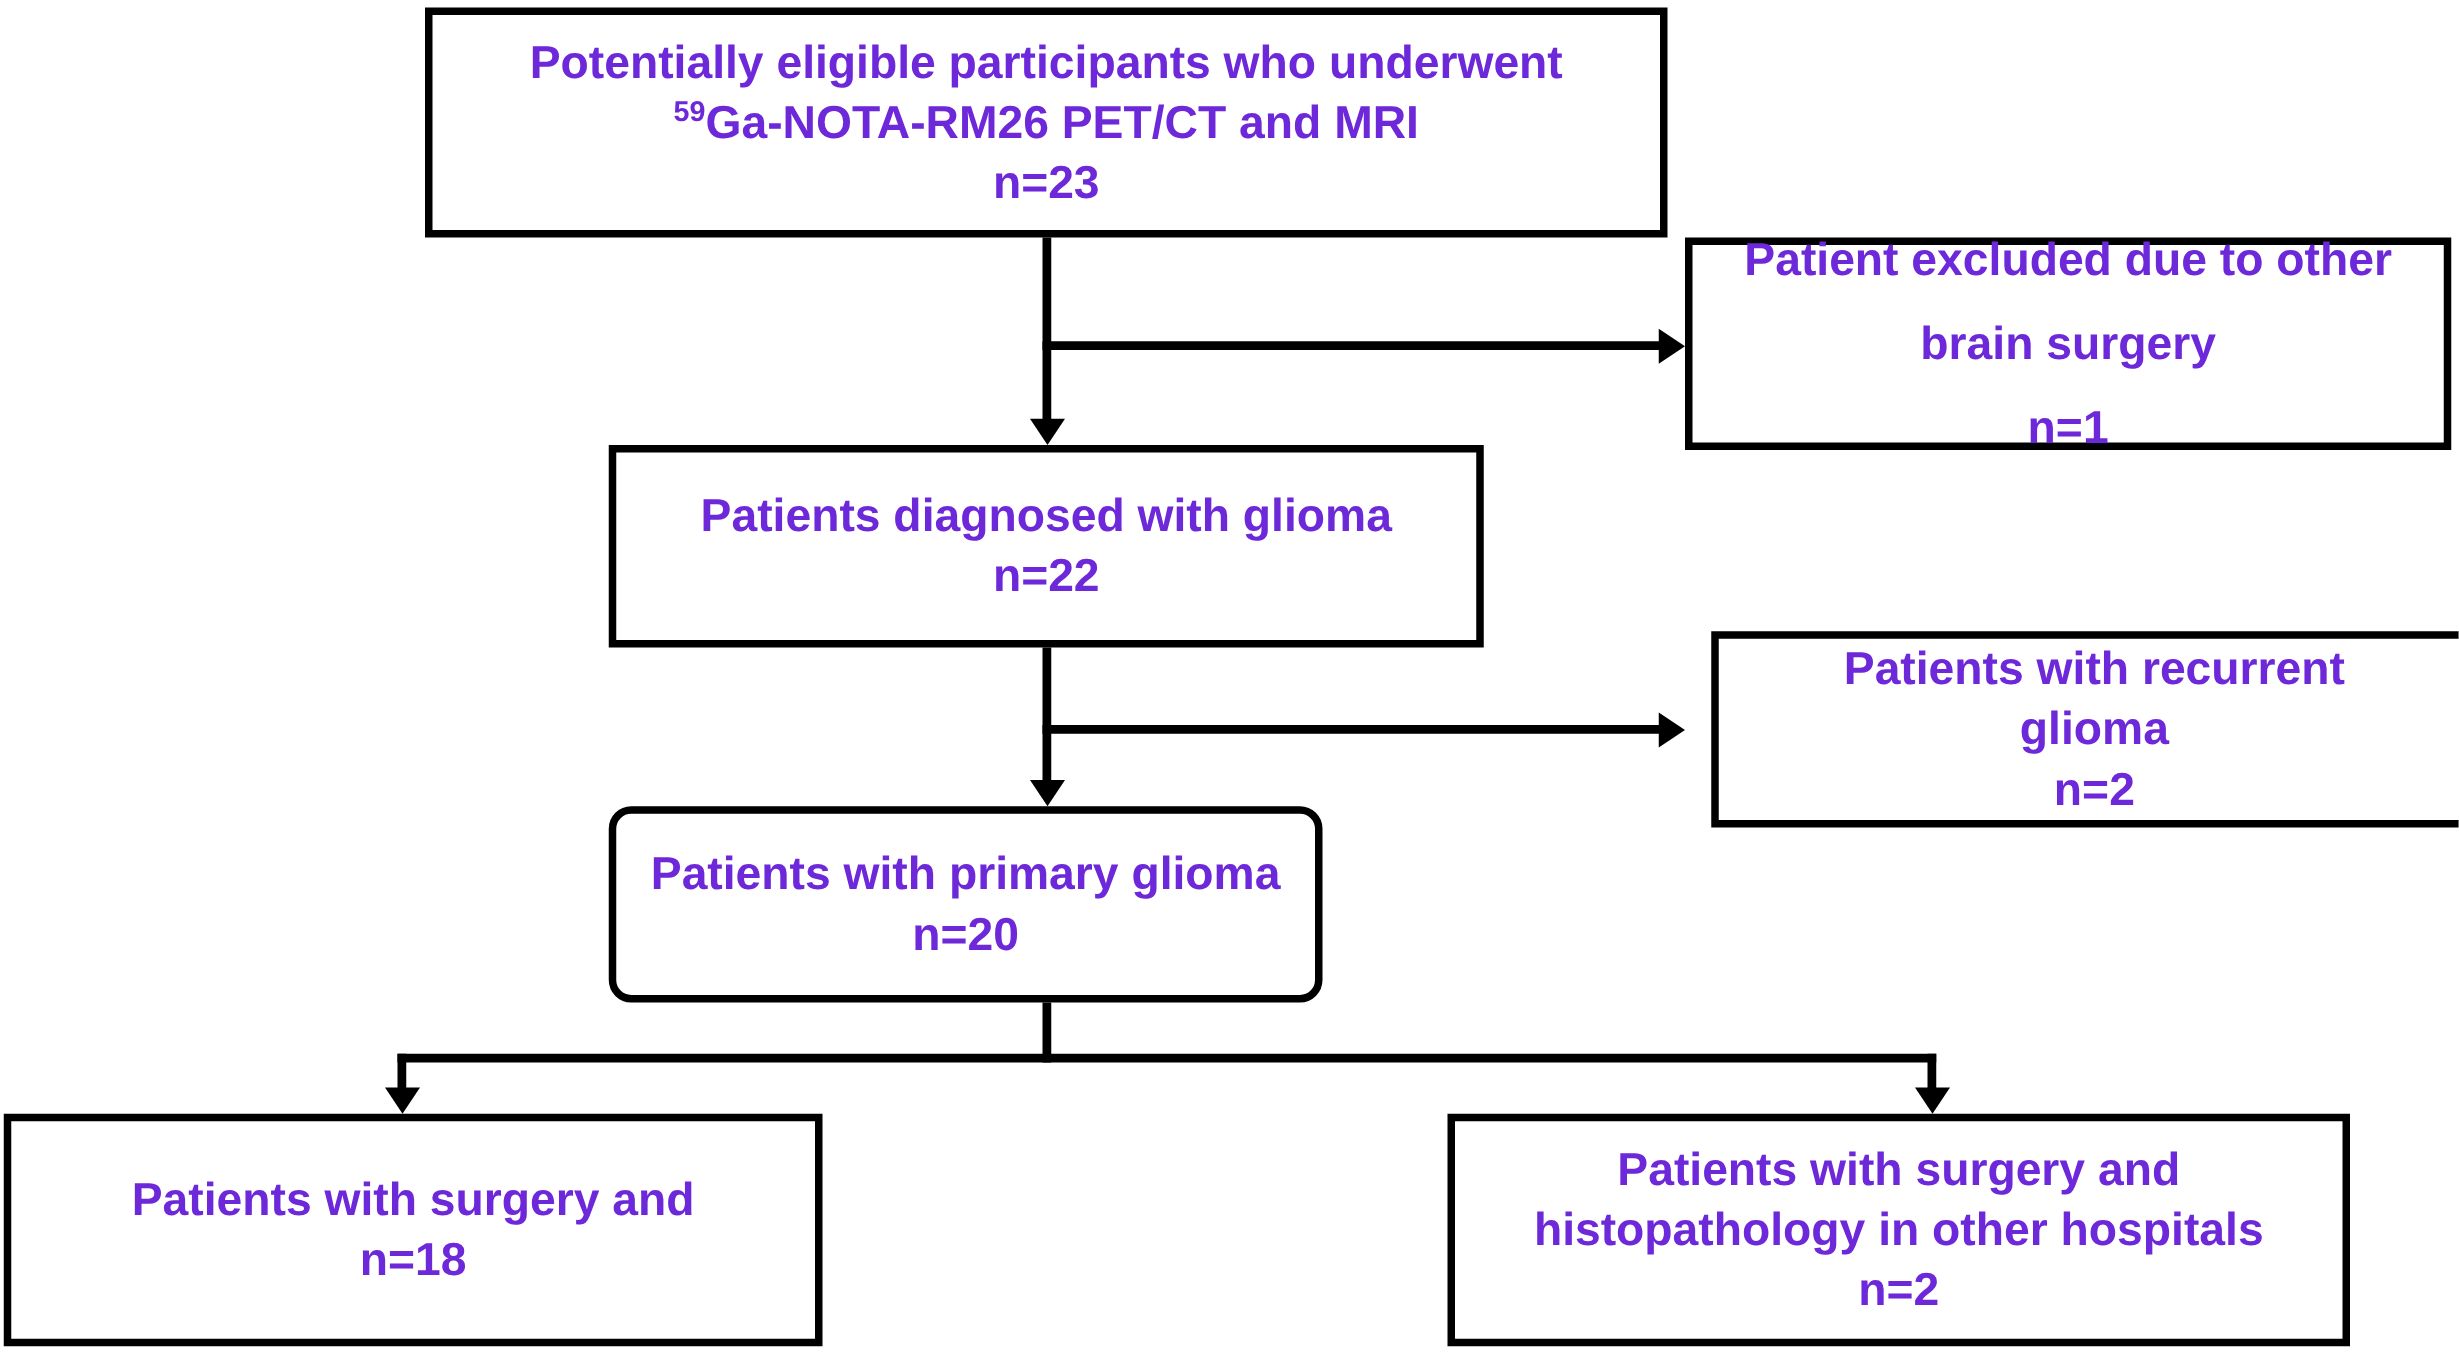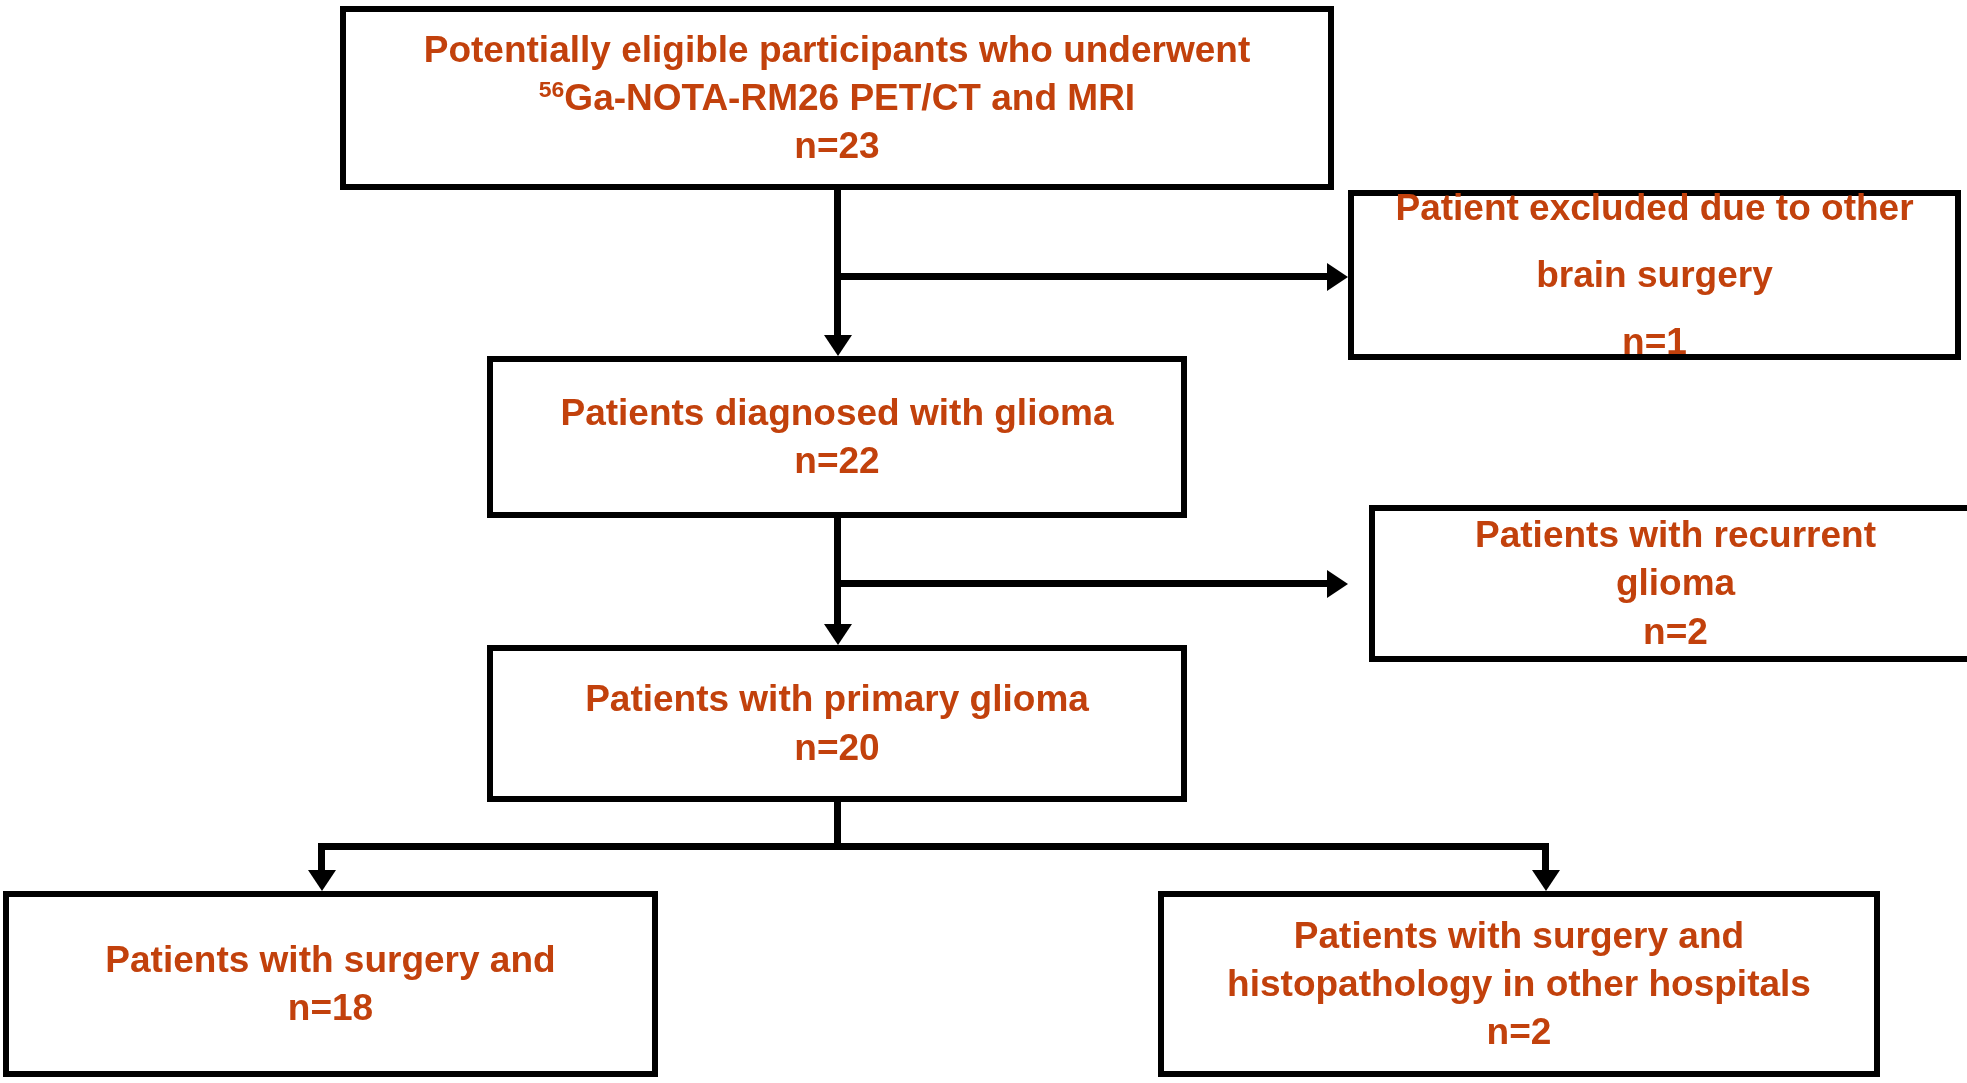--- a/index.html
+++ b/index.html
@@ -2,21 +2,21 @@
 <html><head>
 <meta charset="utf-8">
 <style>
   html,body{margin:0;padding:0;background:#ffffff;}
   .canvas{
     position:relative;
     width:1967px;height:1083px;
     background:#ffffff;
     font-family:"Liberation Sans","DejaVu Sans",sans-serif;
     font-weight:bold;
-    color:#c2410c;
+    color:#6d28d9;
     overflow:hidden;
   }
   .node{
     position:absolute;
     box-sizing:border-box;
     border:6px solid #000000;
     background:#ffffff;
     display:flex;
     flex-direction:column;
     align-items:center;
@@ -41,42 +41,42 @@
     border-left:21px solid #000000;
   }
 </style>
 </head>
 <body>
 
 <div class="canvas">
 
   <div class="node" style="left:340px;top:6px;width:994px;height:184px;">
     <div class="line">Potentially eligible participants who underwent</div>
-    <div class="line"><sup>56</sup><span>Ga-NOTA-RM26 PET/CT and MRI</span></div>
+    <div class="line"><sup>59</sup><span>Ga-NOTA-RM26 PET/CT and MRI</span></div>
     <div class="line">n=23</div>
   </div>
 
   <div class="node" style="left:1348px;top:190px;width:613px;height:170px;gap:19px;">
     <div class="line">Patient excluded due to other</div>
     <div class="line">brain surgery</div>
     <div class="line">n=1</div>
   </div>
 
   <div class="node" style="left:487px;top:356px;width:700px;height:162px;">
     <div class="line">Patients diagnosed with glioma</div>
     <div class="line">n=22</div>
   </div>
 
   <div class="node" style="left:1369px;top:505px;width:613px;height:157px;">
     <div class="line">Patients with recurrent</div>
     <div class="line">glioma</div>
     <div class="line">n=2</div>
   </div>
 
-  <div class="node" style="left:487px;top:645px;width:700px;height:157px;">
+  <div class="node" style="left:487px;top:645px;width:571px;height:157px;border-radius:18px;">
     <div class="line">Patients with primary glioma</div>
     <div class="line">n=20</div>
   </div>
 
   <div class="node" style="left:3px;top:891px;width:655px;height:186px;">
     <div class="line">Patients with surgery and</div>
     <div class="line">n=18</div>
   </div>
 
   <div class="node" style="left:1158px;top:891px;width:722px;height:186px;">

